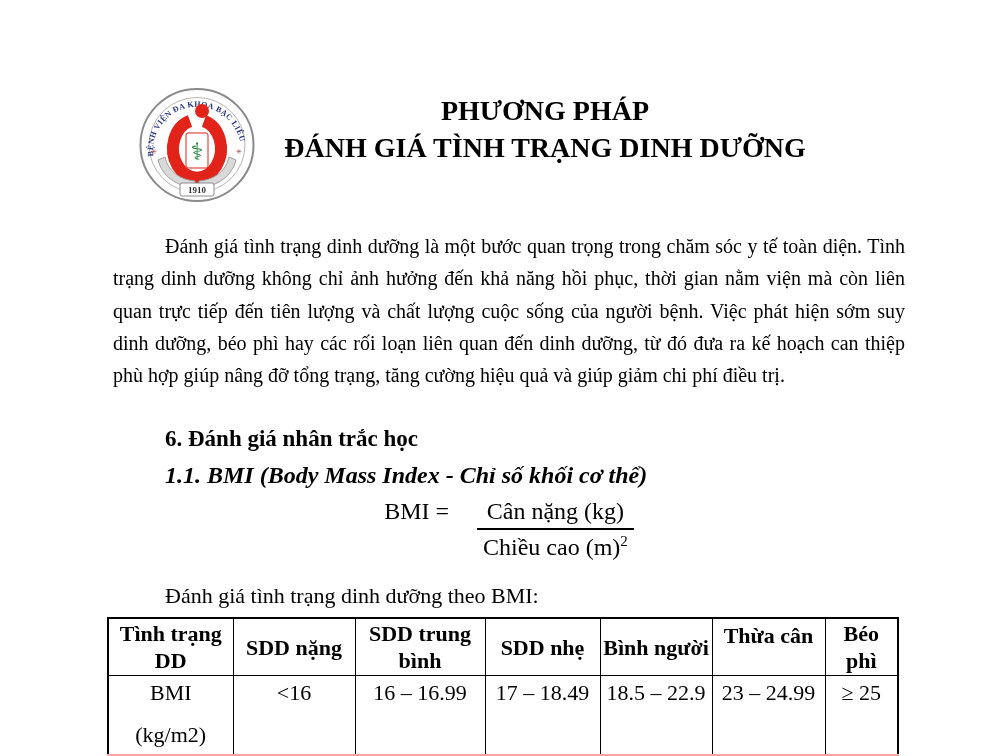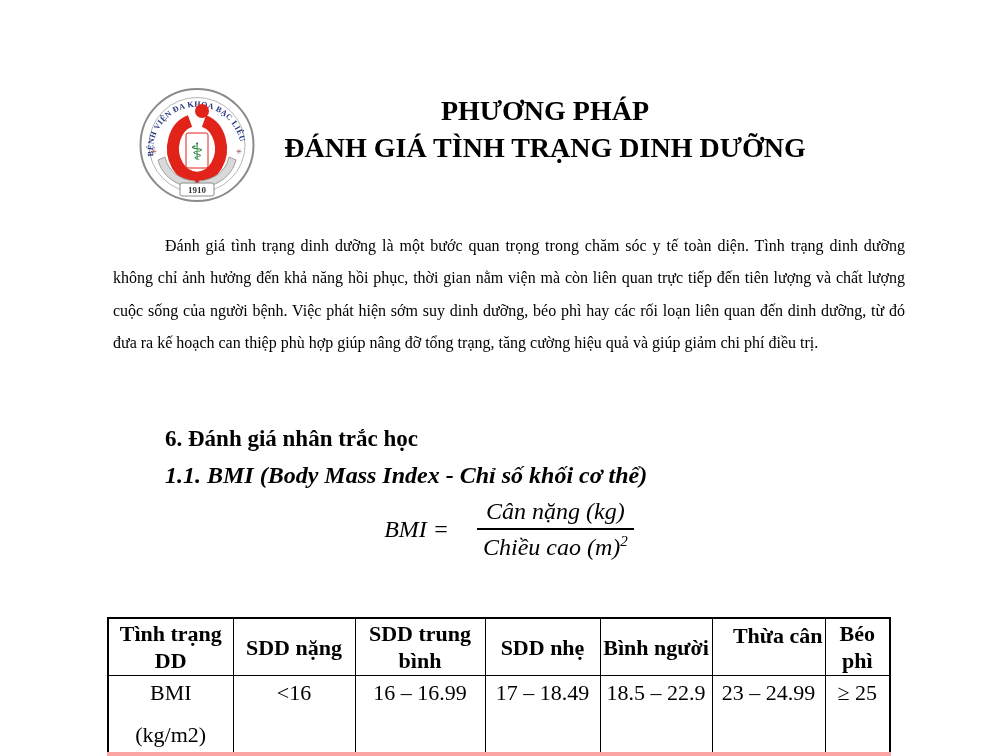--- a/index.html
+++ b/index.html
@@ -28,21 +28,21 @@
     font-size: 28px;
     line-height: 37px;
     color: #000;
   }
 
   
   .intro {
     position: absolute;
     left: 113px; top: 230px;
     width: 792px;
-    font-size: 16px;
+    font-size: 20px;
     line-height: 32.3px;
     text-align: justify;
     text-indent: 52px;
   }
 
   .h-section {
     position: absolute;
     left: 165px; top: 426px;
     font-size: 23px;
     font-weight: bold;
@@ -56,22 +56,21 @@
     text-align: right;
   }
 
   
   .formula {
     position: absolute;
     left: 113px; top: 498px;
     width: 792px;
     display: flex;
     justify-content: center;
-    align-items: center;
-    font-style: italic;
+    align-items: flex-start;
     font-size: 24px;
     gap: 28px;
   }
   .frac { display: inline-flex; flex-direction: column; align-items: center; }
   .frac .num { padding: 0 6px 3px 6px; }
   .frac .den { padding: 3px 6px 0 6px; border-top: 2px solid #000; }
   .frac sup { font-size: 15px; }
 
   .table-intro {
     position: absolute;
@@ -92,31 +91,31 @@
     text-align: center;
     font-size: 22px;
     padding: 1px 2px;
   }
   table.bmi th {
     font-weight: bold;
     height: 57px;
     line-height: 27px;
     vertical-align: middle;
   }
-  table.bmi th.va-top { vertical-align: top; padding-top: 3px; text-align: right; }
+  table.bmi th.va-top { vertical-align: top; padding-top: 3px; }
   table.bmi td {
     height: 79px;
     vertical-align: top;
     padding-top: 4px;
     white-space: nowrap;
-    border-bottom: 6px solid #fca5a5;
+    border-bottom: 2px solid #fca5a5;
   }
   .c0 { width: 125px; } .c1 { width: 122px; } .c2 { width: 130px; }
   .c3 { width: 115px; } .c4 { width: 112px; } .c5 { width: 113px; }
-  .c6 { width: 65px; border-radius: 23px; }
+  .c6 { width: 73px; border-radius: 23px; }
   .row-label-line2 { margin-top: 16px; }
 </style>
 </head>
 <body>
 
 <div class="page">
 
   <div class="logo-wrap">
     <svg width="118" height="118" viewBox="0 0 118 118">
       <ellipse cx="59" cy="59" rx="56.5" ry="56" fill="#ffffff" stroke="#8a8a8a" stroke-width="2"></ellipse>
@@ -153,20 +152,21 @@
   <div class="h-subsection">1.1. BMI (Body Mass Index - Chỉ số khối cơ thể)</div>
 
   <div class="formula">
     <span>BMI =</span>
     <span class="frac">
       <span class="num">Cân nặng (kg)</span>
       <span class="den"><span>Chiều cao (m)</span><sup>2</sup></span>
     </span>
   </div>
 
+  <p class="table-intro">Đánh giá tình trạng dinh dưỡng theo BMI:</p>
 
   <table class="bmi">
     <tbody>
         <tr>
       <th class="c0">Tình trạng DD</th>
       <th class="c1">SDD nặng</th>
       <th class="c2">SDD trung bình</th>
       <th class="c3">SDD nhẹ</th>
       <th class="c4">Bình người</th>
       <th class="c5 va-top">Thừa cân</th>

